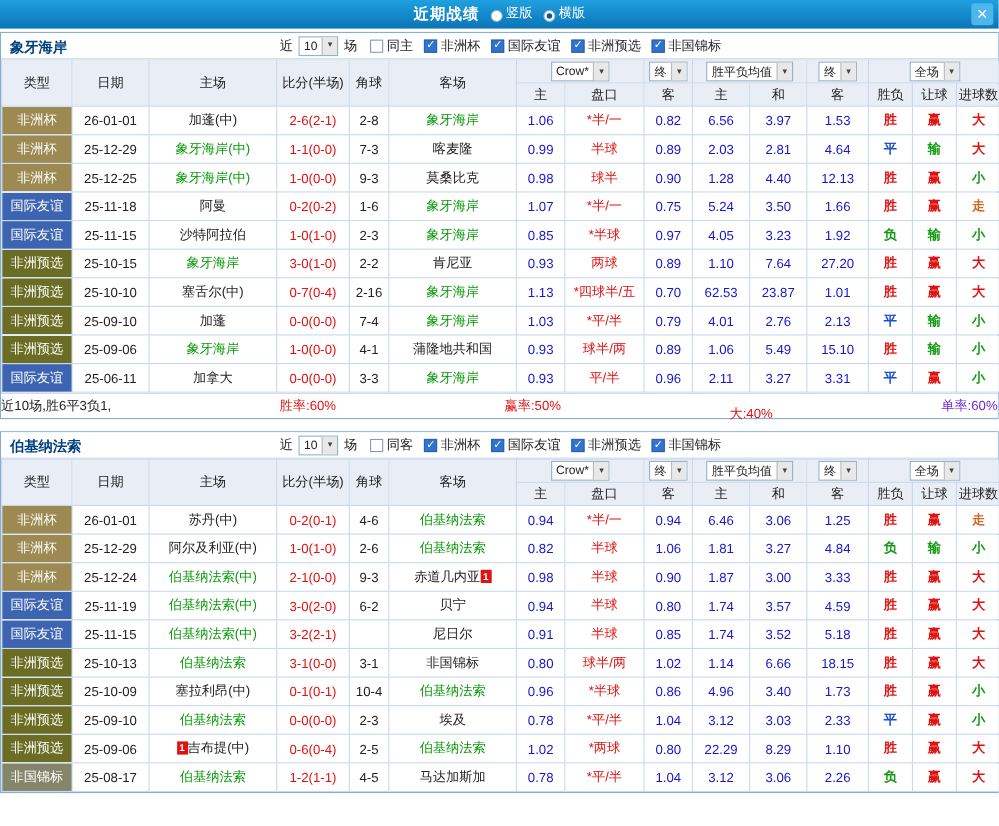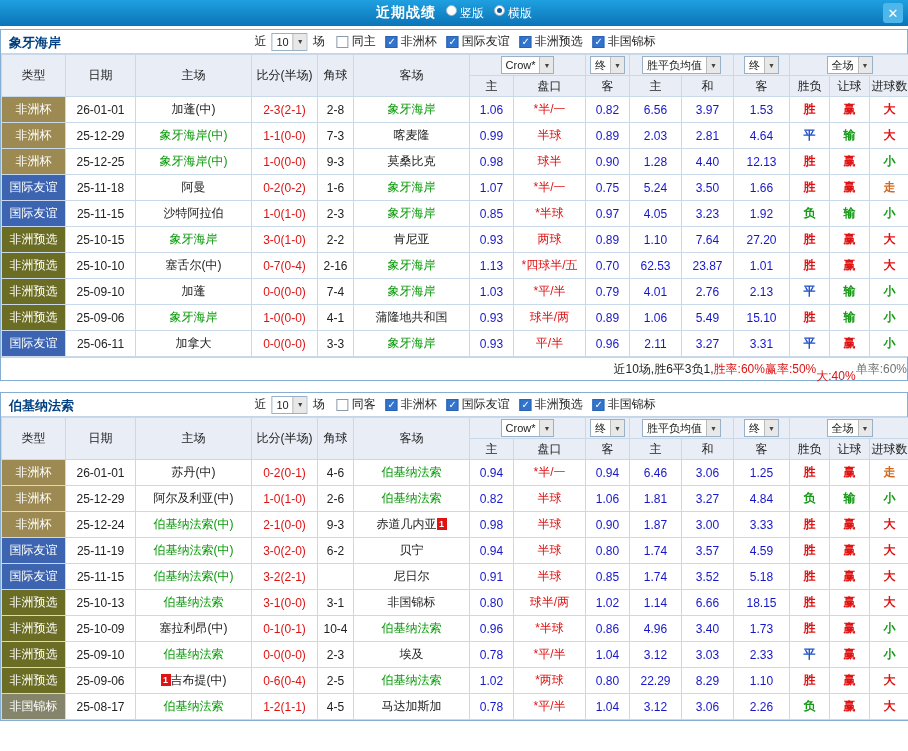--- a/index.html
+++ b/index.html
@@ -4,21 +4,21 @@
 <style>
   *{box-sizing:border-box}
   html,body{margin:0;padding:0}
   body{width:908px;height:751px;overflow:hidden;background:#fff;color:#222;
        font-family:"Liberation Sans","DejaVu Sans",sans-serif;font-size:12px}
   
   .titlebar{height:26px;background:linear-gradient(#1fa0e0,#0b74b8);position:relative}
   .tb-center{position:absolute;left:50%;top:50%;transform:translate(-50%,-50%);
              display:flex;align-items:center;white-space:nowrap}
   .tb-title{color:#fff;font-weight:bold;font-size:14px;letter-spacing:1px}
-  .rad{display:inline-flex;align-items:flex-start;margin-left:10px;color:#fff;cursor:pointer;font-size:12px}
+  .rad{display:inline-flex;align-items:flex-end;margin-left:10px;color:#fff;cursor:pointer;font-size:12px}
   .rad-circle{width:11px;height:11px;border-radius:50%;background:#fff;border:1px solid #9ab4c8;
               display:inline-block;margin-right:3px;position:relative}
   .rad-circle.sel::after{content:"";position:absolute;left:2px;top:2px;width:5px;height:5px;
               border-radius:50%;background:#0b5aa0}
   .close-btn{position:absolute;right:5px;top:3px;width:20px;height:20px;background:#4db6ea;
              border-radius:3px;color:#fff;font-weight:bold;display:flex;align-items:center;
              justify-content:center;cursor:pointer;font-size:13px}
   
   .panel{margin-top:3px;border:1px solid #86aed2}
   .gap{height:8px}
@@ -45,21 +45,21 @@
   td.type-cell{color:#fff}
   .score{color:#e01212}
   .odds{color:#1616cc}
   .hc{color:#e01212}
   .avg{color:#1616cc}
   .res{font-weight:bold}
   .team-hl{color:#089a08}
   .badge{display:inline-block;background:#e01212;color:#fff;font-size:9px;line-height:12px;
          width:10px;height:12px;font-weight:bold;vertical-align:1px}
   .summary{height:23px;border-top:1px solid #c5d6e8;display:flex;align-items:center;
-           justify-content:flex-end;background:#fff}
+           justify-content:space-between;background:#fff}
 </style>
 </head>
 <body>
 
 <div class="titlebar">
   <div class="tb-center">
     <span class="tb-title">近期战绩</span>
     <span id="tb-options"><label class="rad">
           <span class="rad-circle"></span>
           <span class="rad-label">竖版</span>
@@ -163,21 +163,21 @@
             <th>胜负</th>
             <th>让球</th>
             <th>进球数</th>
           </tr>
         </thead>
         <tbody>
           <tr>
             <td class="type-cell" style="background: rgb(156, 138, 82);">非洲杯</td>
             <td class="date-cell">26-01-01</td>
             <td class="team-cell"><span class="team">加蓬(中)</span></td>
-            <td class="score">2-3(2-1)</td>
+            <td class="score">2-6(2-1)</td>
             <td class="corner">2-8</td>
             <td class="team-cell"><span class="team-hl">象牙海岸</span></td>
             <td class="odds">1.06</td>
             <td class="hc">*半/一</td>
             <td class="odds">0.82</td>
             <td class="avg">6.56</td>
             <td class="avg">3.97</td>
             <td class="avg">1.53</td>
             <td class="res" style="color: rgb(224, 18, 18);">胜</td>
             <td class="res" style="color: rgb(224, 18, 18);">赢</td>
@@ -336,21 +336,21 @@
             <td class="res" style="color: rgb(224, 18, 18);">赢</td>
             <td class="res" style="color: rgb(20, 154, 20);">小</td>
           </tr>
         </tbody>
       </table>
       <div class="summary">
         <span class="sum-seg" style="color: rgb(34, 34, 34);">近10场,胜6平3负1, </span>
         <span class="sum-seg" style="color: rgb(224, 18, 18);">胜率:60% </span>
         <span class="sum-seg" style="color: rgb(224, 18, 18);">赢率:50% </span>
         <span class="sum-seg" style="color: rgb(224, 18, 18); margin-top: 15px;">大:40% </span>
-        <span class="sum-seg" style="color: #737373;">单率:60%</span>
+        <span class="sum-seg" style="color: #6d28d9;">单率:60%</span>
       </div>
     </div>
     <div class="gap"></div>
     <div class="panel">
       <div class="filter-row">
         <span class="team-name-title">伯基纳法索</span>
         <span class="filter-center">
           <span class="f-label">近</span>
           <span class="select">
             <span class="sel-text">10</span>

